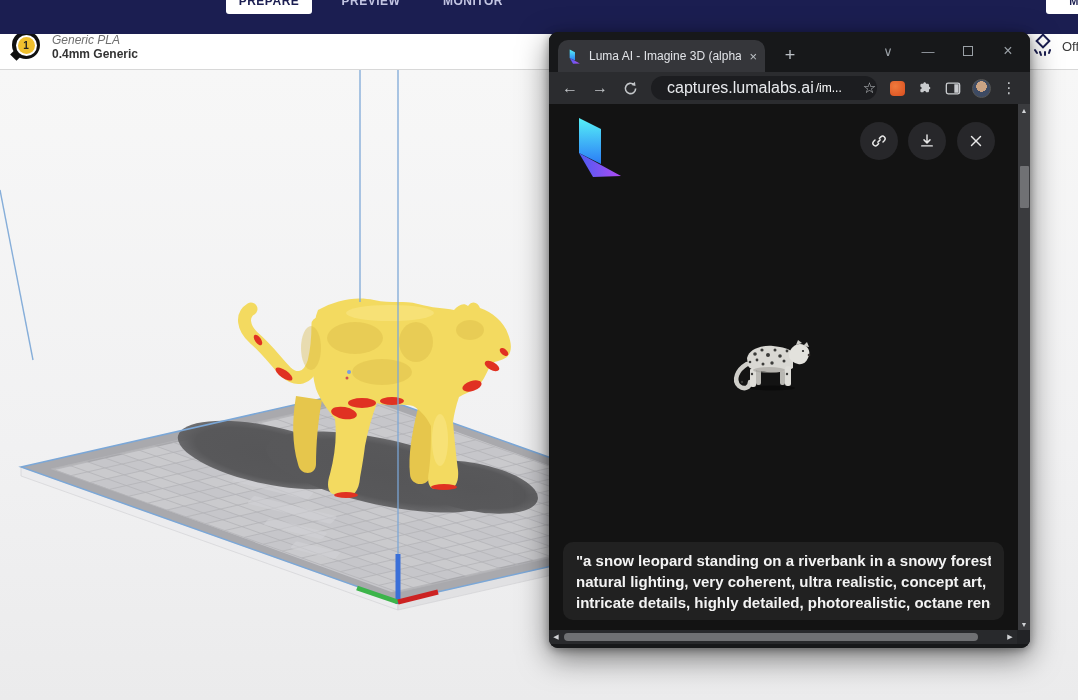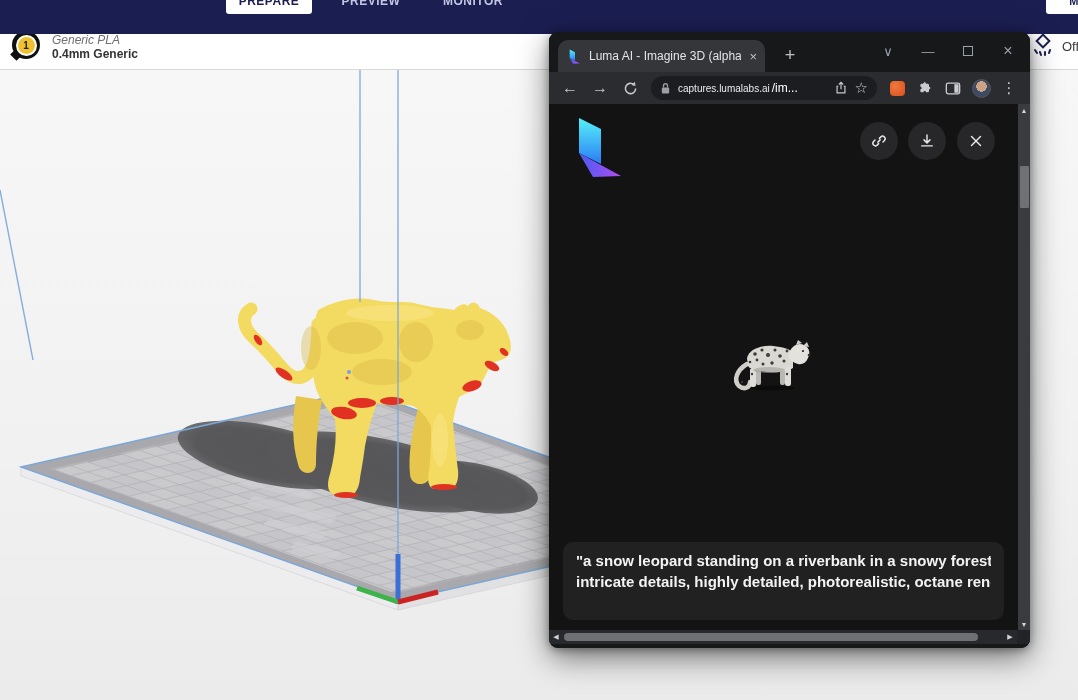--- a/index.html
+++ b/index.html
@@ -57,21 +57,21 @@
   .win-controls { position:absolute; right:2px; top:4px; display:flex; }
   .win-ctl { width:40px; height:30px; display:flex; align-items:center; justify-content:center;
     color:#9aa0a6; font-size:13px; }
   .maxbox { width:10px; height:10px; border:1.5px solid #9aa0a6; }
   .btoolbar { height:32px; background:#2b2c2f; display:flex; align-items:center;
     padding:0 8px; gap:4px; }
   .nav-glyph { width:26px; height:26px; display:flex; align-items:center; justify-content:center;
     color:#c3c6c9; font-size:16px; }
   .omnibox { width:226px; height:24px; background:#1c1d20; border-radius:12px;
     display:flex; align-items:center; padding:0 9px; gap:7px; margin:0 4px; }
-  .url-host { font-size:10px; color:#e8eaed; white-space:nowrap; }
+  .url-host { font-size:16px; color:#e8eaed; white-space:nowrap; }
   .url-path { font-size:12px; color:#ffffff; white-space:nowrap; }
   .ext-icon { width:24px; height:24px; display:flex; align-items:center; justify-content:center; }
   .orange-ext { width:15px; height:15px; border-radius:4px;
     background:radial-gradient(circle at 35% 35%, #f07a3c, #d94e1f); }
   .avatar { width:19px; height:19px; border-radius:50%;
     background:radial-gradient(circle at 50% 38%, #caa384 0 38%, #3d4a63 40% 100%);
     border:1px solid #555; }
   .star-glyph, .kebab-glyph { color:#c3c6c9; font-size:15px; }
 
   .bcontent { position:relative; height:526px; background:#131313; overflow:hidden; }
@@ -462,20 +462,21 @@
           <circle cx="70" cy="29" r="1.4"></circle>
             <circle cx="33" cy="40" r="1.3"></circle>
             <circle cx="35" cy="52" r="1.2"></circle>
           <circle cx="70" cy="52" r="1.2"></circle>
             <circle cx="25" cy="60" r="1.2"></circle>
         </g>
       </svg>
 
       <div class="prompt-box">
         <div class="prompt-line">"a snow leopard standing on a riverbank in a snowy forest forest,</div>
+        <div class="prompt-line">natural lighting, very coherent, ultra realistic, concept art,</div>
         <div class="prompt-line">intricate details, highly detailed, photorealistic, octane render, ...</div>
       </div>
 
       <div class="vscroll">
         <span class="arr">▲</span>
         <span style="flex:1"></span>
         <span class="arr">▼</span>
         <span class="vthumb"></span>
       </div>
     </div>

